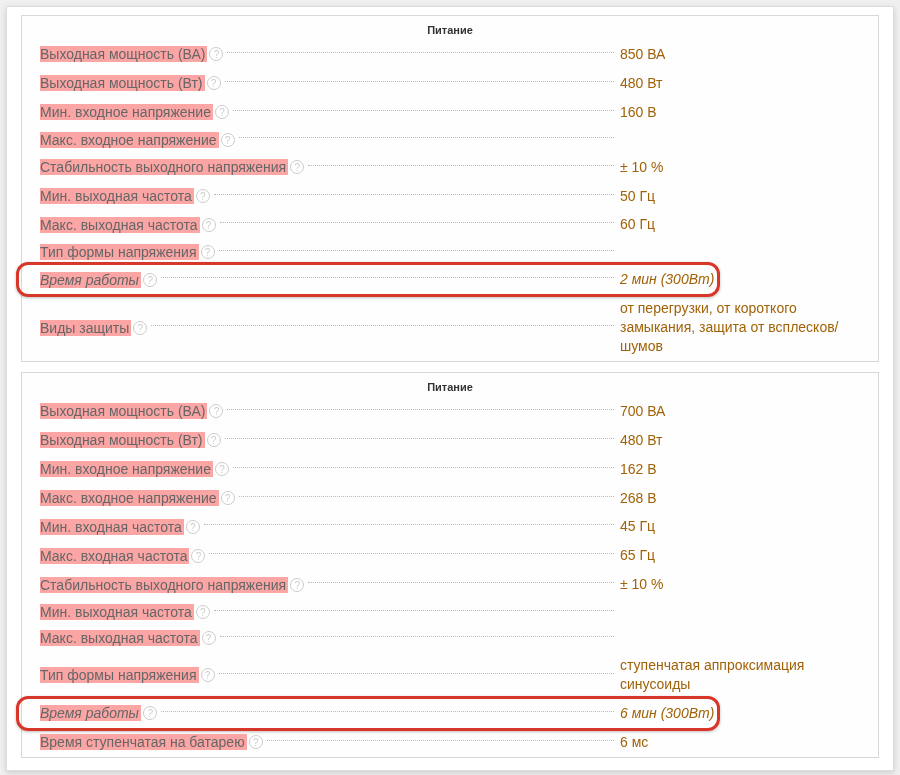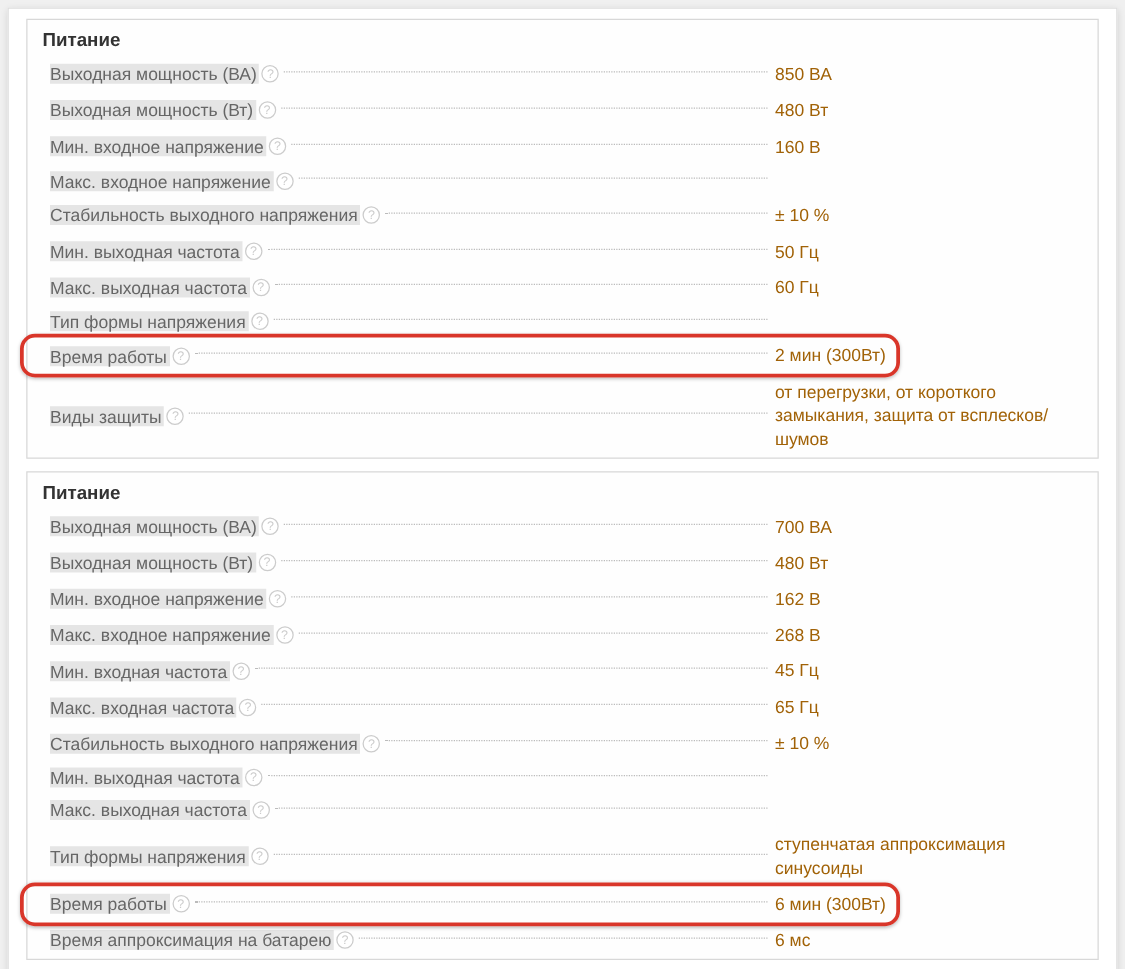--- a/index.html
+++ b/index.html
@@ -22,40 +22,41 @@
   }
   .panel {
     border: 1px solid #d8d8d8;
     background: #fefefe;
     margin: 0 14px 10px 14px;
     padding: 0;
   }
   .panel-title {
     font-weight: bold;
     color: #333;
-    font-size: 15px;
+    font-size: 11px;
     padding: 8px 12px 4px 12px;
+    text-align: center;
   }
   .row {
     display: flex;
     align-items: center;
     padding: 5px 0 5px 18px;
     position: relative;
   }
   .label-cell {
     width: 580px;
     position: relative;
     display: flex;
     align-items: center;
   }
   .label-text {
     color: #666;
     white-space: nowrap;
     z-index: 2;
-    background: #e5e5e5;
+    background: #fca5a5;
     padding-right: 2px;
   }
   .help-icon {
     display: inline-block;
     width: 14px;
     height: 14px;
     border: 1px solid #ccc;
     border-radius: 50%;
     color: #ccc;
     font-size: 10px;
@@ -83,21 +84,21 @@
     border: 3px solid #d9362a;
     border-radius: 12px;
     box-shadow: 0 1px 3px rgba(0,0,0,0.25);
     pointer-events: none;
     z-index: 5;
     left: -6px;
     right: 158px;
     top: -3px;
     bottom: -3px;
   }
-  .row.hlrow { position: relative; }
+  .row.hlrow { position: relative; font-style: italic; }
 </style>
 </head>
 <body>
 
 <div class="outer">
 
   <div class="panel">
     <div class="panel-title">Питание</div>
     <div id="rows-0">
         <div class="row">
@@ -267,21 +268,21 @@
           <div class="label-cell">
             <span class="label-text">Время работы</span>
             <span class="help-icon">?</span>
             <span class="dots"></span>
           </div>
           <div class="value-cell">6 мин (300Вт)</div>
           <div class="highlight"></div>
         </div>
         <div class="row">
           <div class="label-cell">
-            <span class="label-text">Время аппроксимация на батарею</span>
+            <span class="label-text">Время ступенчатая на батарею</span>
             <span class="help-icon">?</span>
             <span class="dots"></span>
           </div>
           <div class="value-cell">6 мс</div>
         </div>
       </div>
   </div>
 
 </div>
 

